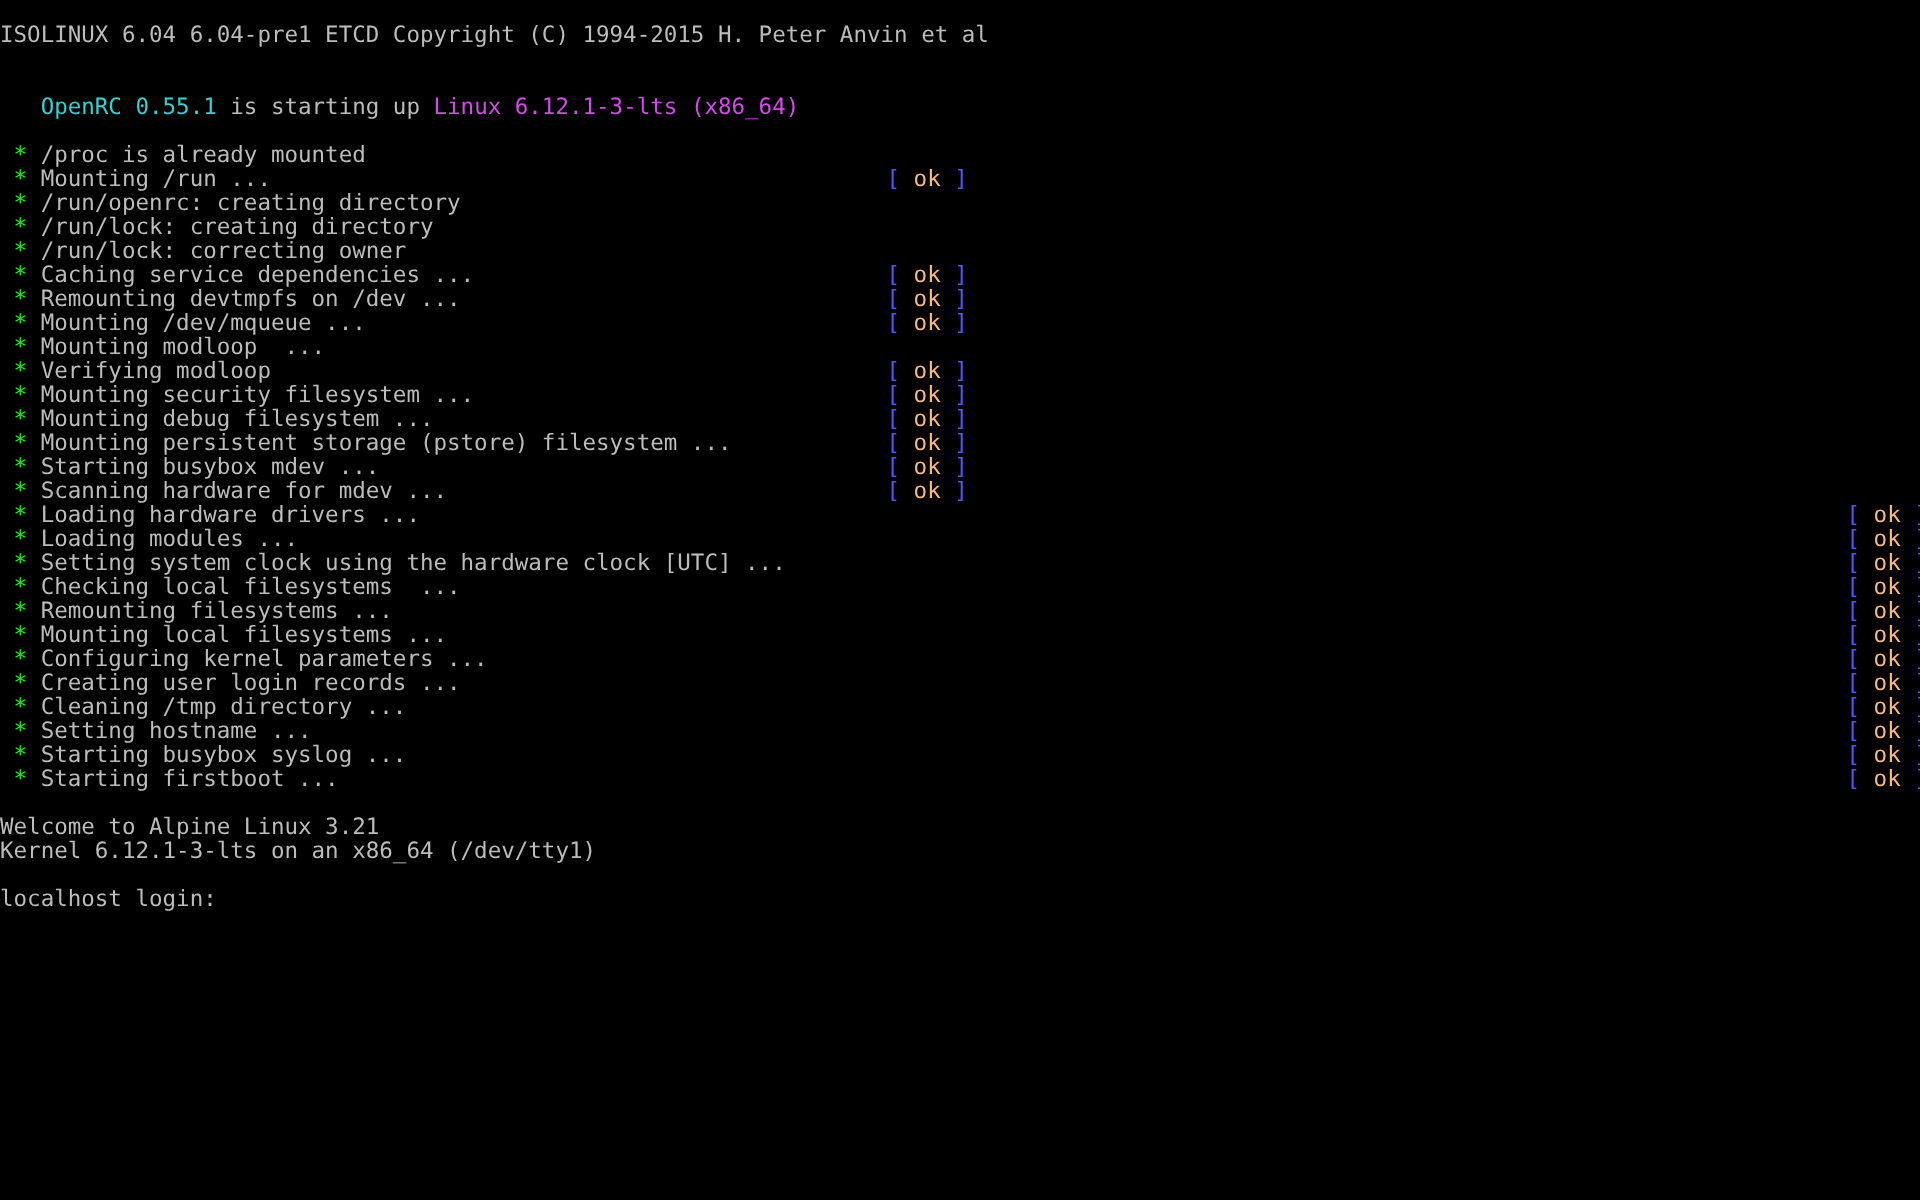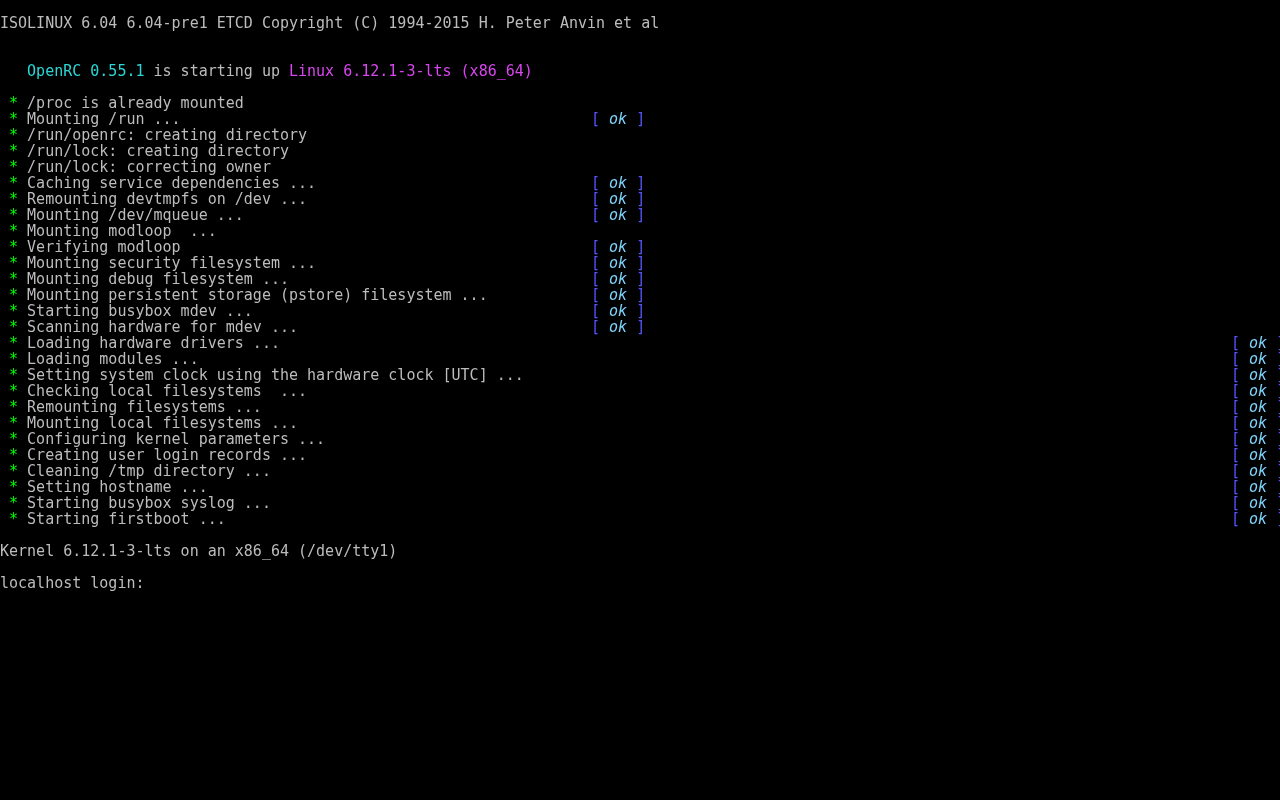--- a/index.html
+++ b/index.html
@@ -19,21 +19,21 @@
   }
   .line{
     position:relative;
     height:16px;
     white-space:pre;
   }
   .star{color:#0f0;}
   .txt{color:#bcbcbc;}
   .cyan{color:#2dd6d6;}
   .blue{color:#d946ef;}
-  .ok-green{color:#7dd3fc;font-style:italic;}
+  .ok-green{color:#fdba74;}
   .brk{color:#5454ff;}
   .status{
     position:absolute;
     top:0;
   }
 </style>
 </head>
 <body>
 
 <div class="screen">
@@ -70,17 +70,18 @@
       <div class="line"><span class="txt"> </span><span class="star">*</span><span class="txt"> </span><span class="txt">Configuring kernel parameters ...</span><span class="status" style="left: 1231px;"><span class="brk">[ </span><span class="ok-green">ok</span><span class="brk"> ]</span></span></div>
       <div class="line"><span class="txt"> </span><span class="star">*</span><span class="txt"> </span><span class="txt">Creating user login records ...</span><span class="status" style="left: 1231px;"><span class="brk">[ </span><span class="ok-green">ok</span><span class="brk"> ]</span></span></div>
       <div class="line"><span class="txt"> </span><span class="star">*</span><span class="txt"> </span><span class="txt">Cleaning /tmp directory ...</span><span class="status" style="left: 1231px;"><span class="brk">[ </span><span class="ok-green">ok</span><span class="brk"> ]</span></span></div>
       <div class="line"><span class="txt"> </span><span class="star">*</span><span class="txt"> </span><span class="txt">Setting hostname ...</span><span class="status" style="left: 1231px;"><span class="brk">[ </span><span class="ok-green">ok</span><span class="brk"> ]</span></span></div>
       <div class="line"><span class="txt"> </span><span class="star">*</span><span class="txt"> </span><span class="txt">Starting busybox syslog ...</span><span class="status" style="left: 1231px;"><span class="brk">[ </span><span class="ok-green">ok</span><span class="brk"> ]</span></span></div>
       <div class="line"><span class="txt"> </span><span class="star">*</span><span class="txt"> </span><span class="txt">Starting firstboot ...</span><span class="status" style="left: 1231px;"><span class="brk">[ </span><span class="ok-green">ok</span><span class="brk"> ]</span></span></div>
     </div>
 
   <div class="line"></div>
 
+  <div class="line"><span class="txt">Welcome to Alpine Linux 3.21</span></div>
   <div class="line"><span class="txt">Kernel 6.12.1-3-lts on an x86_64 (/dev/tty1)</span></div>
   <div class="line"></div>
   <div class="line"><span class="txt">localhost login: </span></div>
 
 </div>
 
 </body></html>

